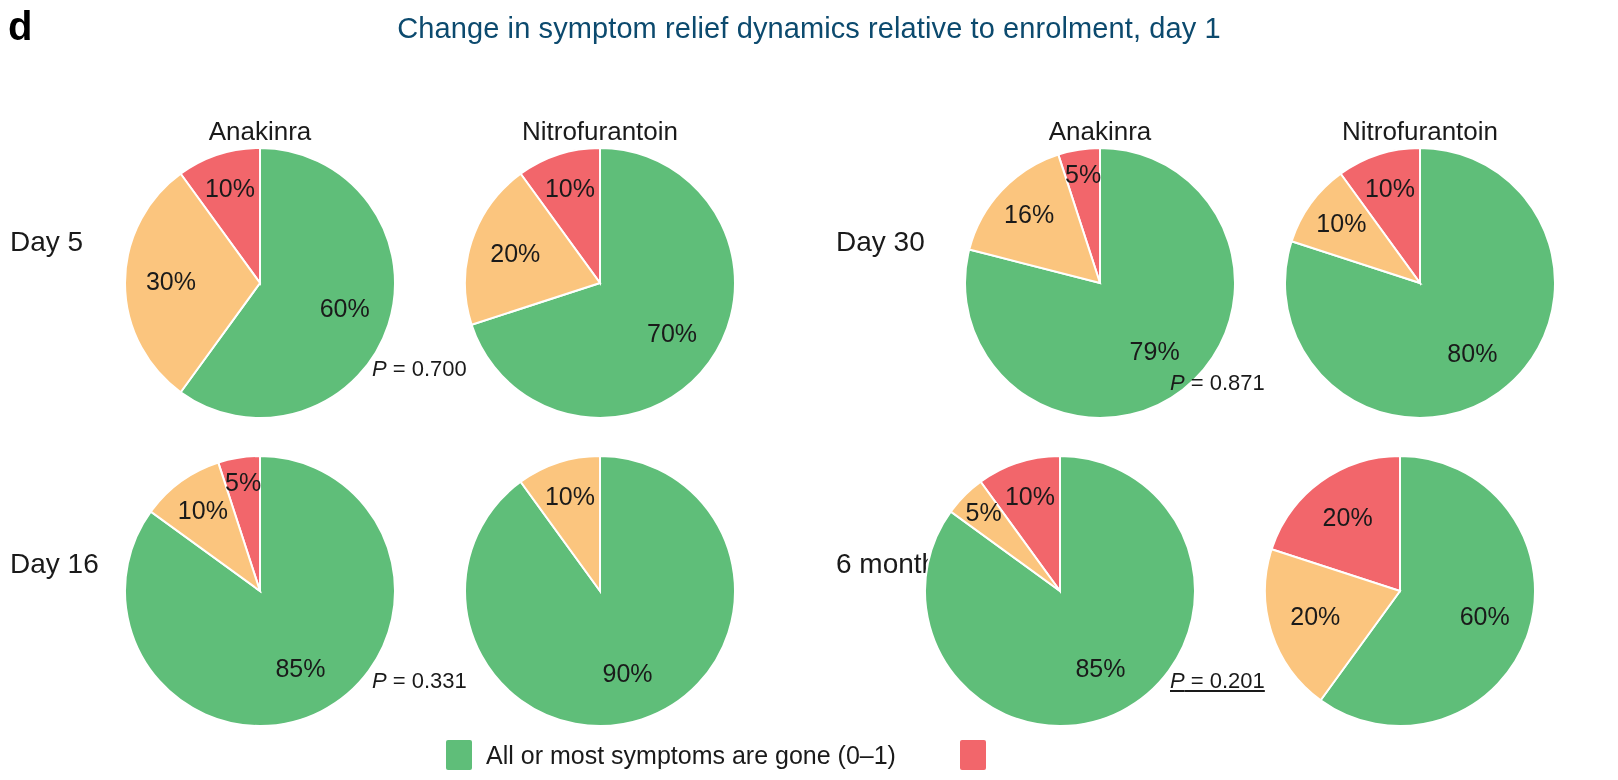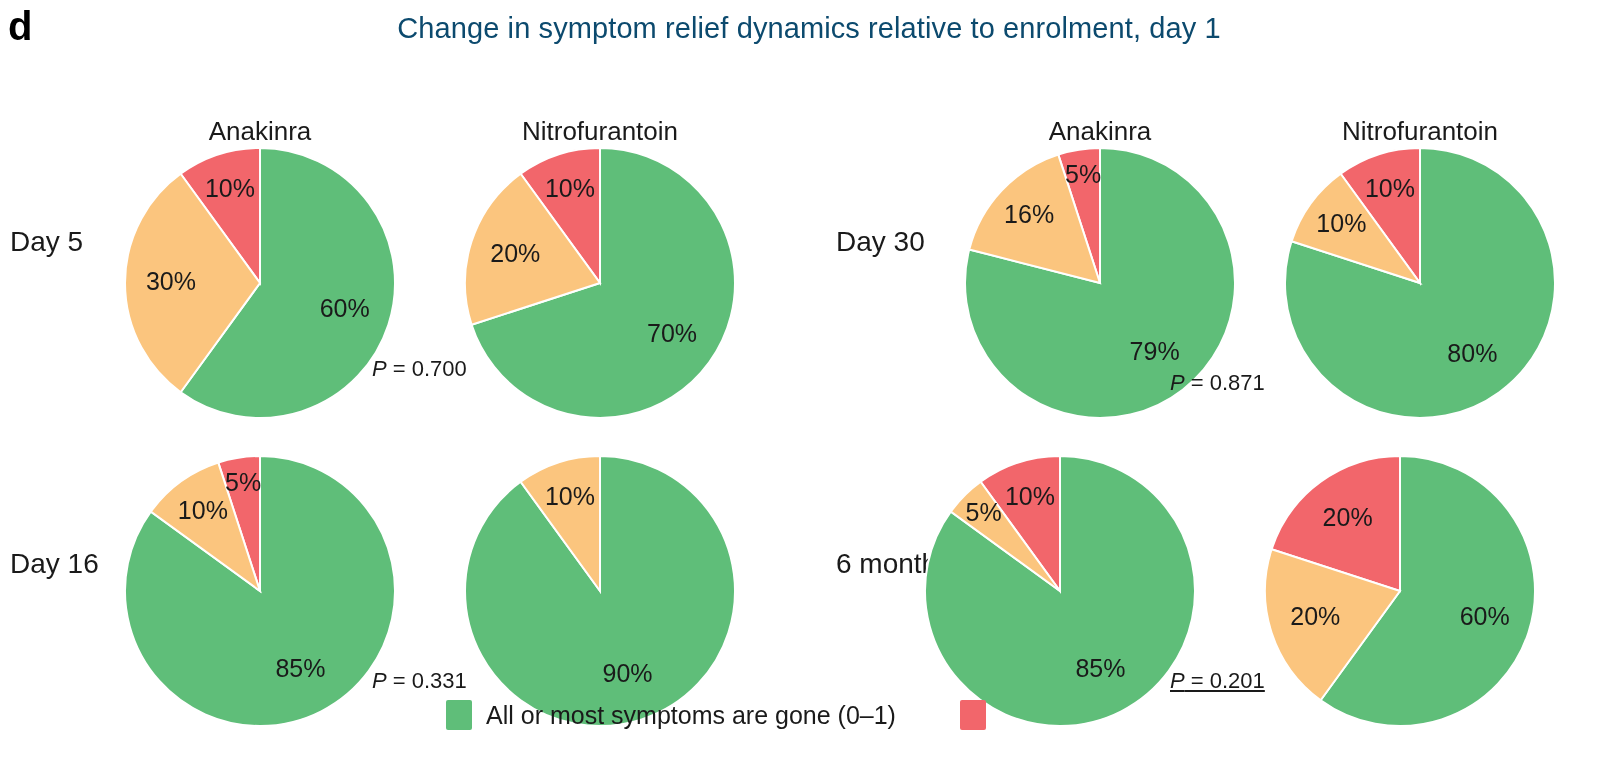--- a/index.html
+++ b/index.html
@@ -65,21 +65,21 @@
   .pval{
     position:absolute;font-size:22px;color:#1a1a1a;white-space:nowrap;
   }
   .blk-tl .pval{left:372px;top:278px;}
   .blk-tr .pval{left:370px;top:292px;}
   .blk-bl .pval{left:372px;top:268px;}
   .blk-br .pval{left:370px;top:268px;text-decoration:underline;}
   .pval i{font-style:italic;}
 
   .legend{
-    position:absolute;left:0;top:700px;width:1432px;
+    position:absolute;left:0;top:740px;width:1432px;
     display:flex;justify-content:center;align-items:center;gap:64px;
   }
   .legend-item{display:flex;align-items:center;gap:14px;}
   .legend-swatch{width:26px;height:30px;border-radius:2px;display:block;}
   .legend-text{font-size:25px;color:#1a1a1a;white-space:nowrap;}
 </style>
 </head>
 <body>
 
 <div id="figure">

